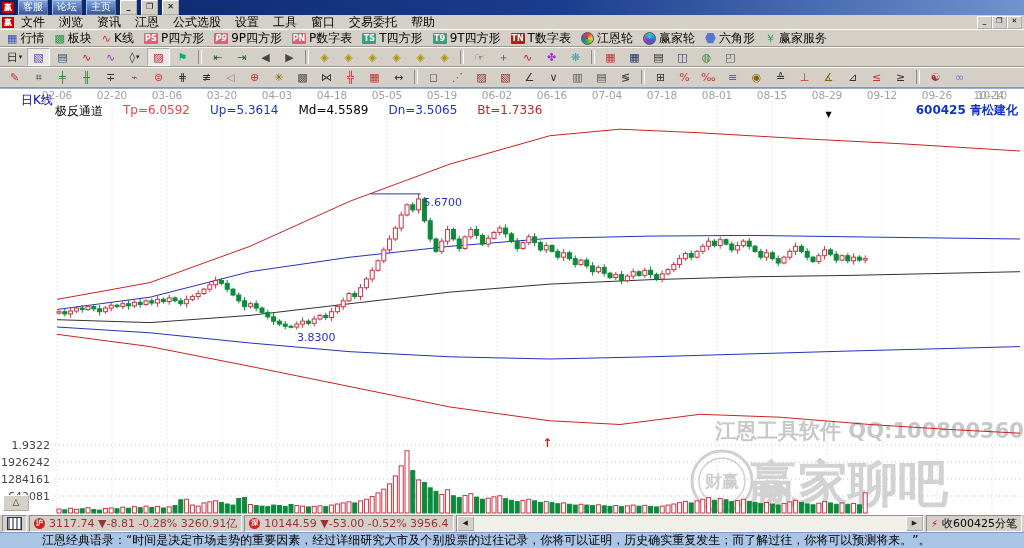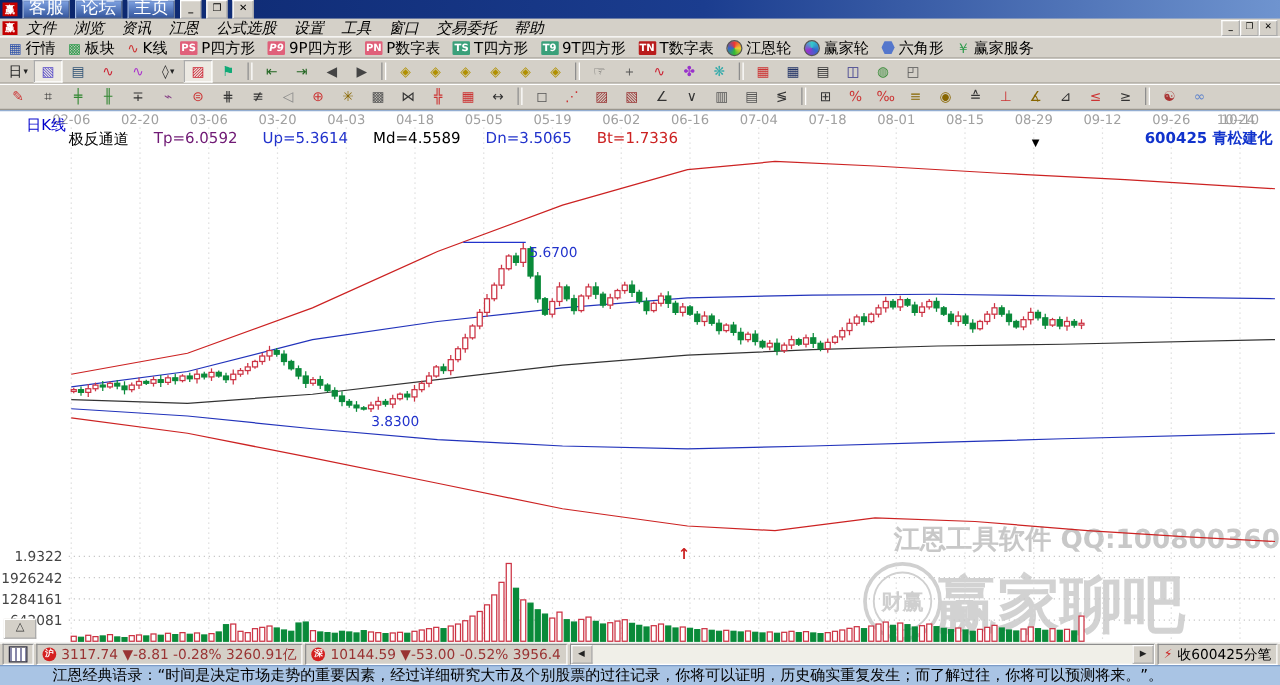--- a/index.html
+++ b/index.html
@@ -5,27 +5,27 @@
   html,body{margin:0;padding:0;background:#6b6b6b;}
   .win{width:1024px;height:548px;position:relative;background:#d4d0c8;
        font-family:"DejaVu Sans","Liberation Sans",sans-serif;overflow:hidden;
        display:flex;flex-direction:column;border:0;}
   
   .titlebar{height:16px;background:linear-gradient(90deg,#0a246a 0%,#1b3d8f 55%,#6f94cf 100%);
        color:#fff;font-size:11px;font-weight:bold;display:flex;align-items:center;gap:4px;padding:0 2px;}
   .app-icon{width:12px;height:11px;background:#c40000;color:#fff;font-size:8px;line-height:11px;
        text-align:center;font-weight:bold;flex:0 0 auto;}
   .title-text{white-space:nowrap;overflow:hidden;flex:1;}
-  .tbtn{height:13px;line-height:11px;padding:0 4px;font-size:14px;font-weight:normal;color:#fff;
+  .tbtn{height:13px;line-height:11px;padding:0 4px;font-size:10px;font-weight:normal;color:#fff;
        background:linear-gradient(#7da0e0,#35579e);border:1px outset #a8c0e8;cursor:default;}
   .wbtn{width:15px;height:13px;background:#d4d0c8;border:1px outset #fff;color:#000;
        font-size:8px;line-height:11px;text-align:center;font-weight:bold;}
   
   .menubar{height:14px;display:flex;align-items:center;font-size:12px;background:#d4d0c8;padding:0 2px;}
-  .menu-item{padding:0 7px;white-space:nowrap;font-style:italic;}
+  .menu-item{padding:0 7px;white-space:nowrap;}
   .menubar .spacer{flex:1;}
   .wbtn.small{width:13px;height:11px;font-size:7px;line-height:9px;}
   
   .toolbar{display:flex;align-items:center;background:#d4d0c8;border-top:1px solid #fff;
        border-bottom:1px solid #9a968e;padding:0 3px;gap:1px;}
   .tb1{height:18px;font-size:12px;gap:2px;}
   .tb-btn{display:inline-flex;align-items:center;gap:3px;padding:0 4px;height:16px;white-space:nowrap;}
   .tb-btn .ic{font-size:11px;}
   .badge{width:14px;height:11px;font-size:8px;color:#fff;display:inline-flex;align-items:center;
        justify-content:center;font-weight:bold;border-radius:1px;}
@@ -734,21 +734,21 @@
           <line x1="370.59999999999997" y1="104.89989999999997" x2="420.59999999999997" y2="104.89989999999997" stroke="#2233cc" stroke-width="1"></line>
           <text x="423.59999999999997" y="116.89989999999997" font-size="11" fill="#2233cc">5.6700</text>
           <text x="297" y="251.7231" font-size="11" fill="#2233cc">3.8300</text>
           <text x="542.2" y="358" font-size="12" font-weight="bold" fill="#cc2222">↑</text>
           <text x="825.4" y="28" font-size="8" fill="#000000">▼</text>
         </g>
       </svg>
     <span class="kline-label">日K线</span>
     <span class="ind-row" id="indicator-row">
         <span style="color: rgb(0, 0, 0);">极反通道</span>
-        <span style="color: #701a75;">Tp=6.0592</span>
+        <span style="color: #ef4444;">Tp=6.0592</span>
         <span style="color: rgb(34, 51, 204);">Up=5.3614</span>
         <span style="color: rgb(0, 0, 0);">Md=4.5589</span>
         <span style="color: rgb(34, 51, 204);">Dn=3.5065</span>
         <span style="color: rgb(204, 34, 34);">Bt=1.7336</span>
       </span>
     <span class="corner-stock">600425 青松建化</span>
     <span class="expand-btn">△</span>
   </div>
 
   <div class="statusbar">

